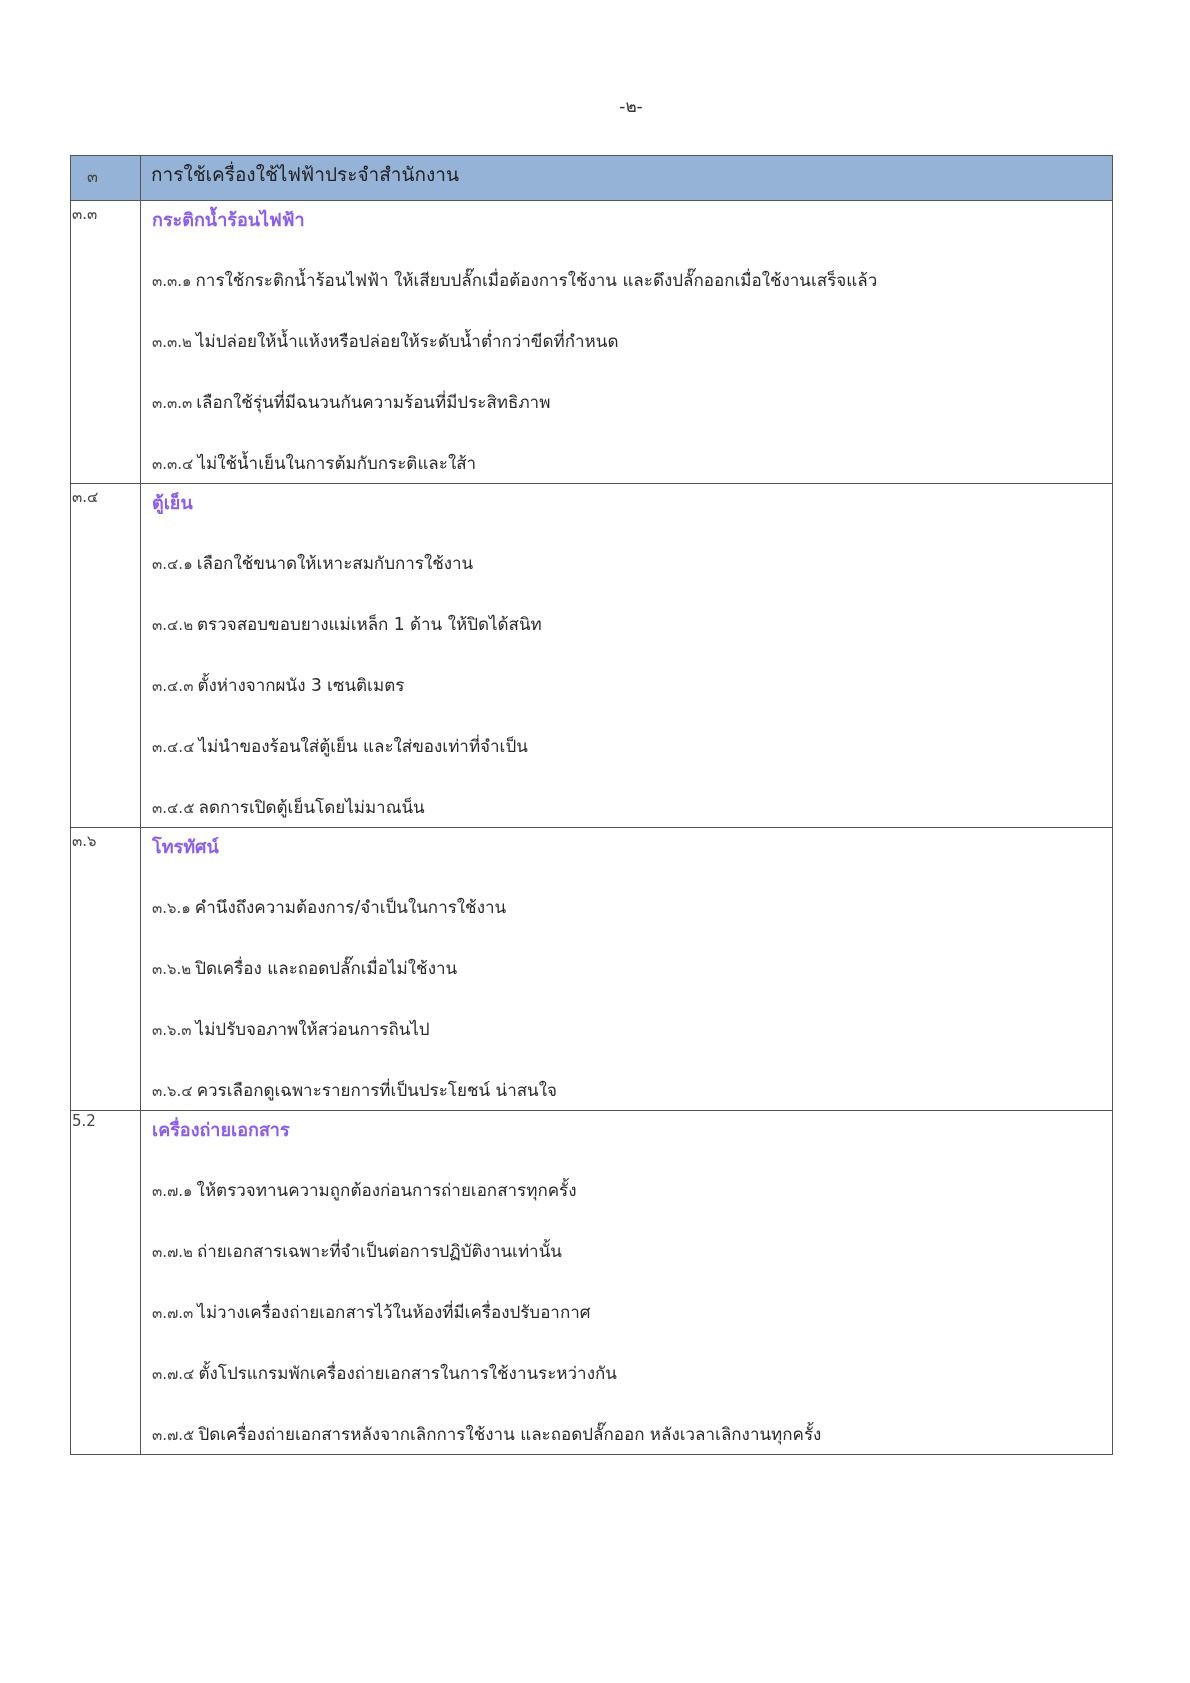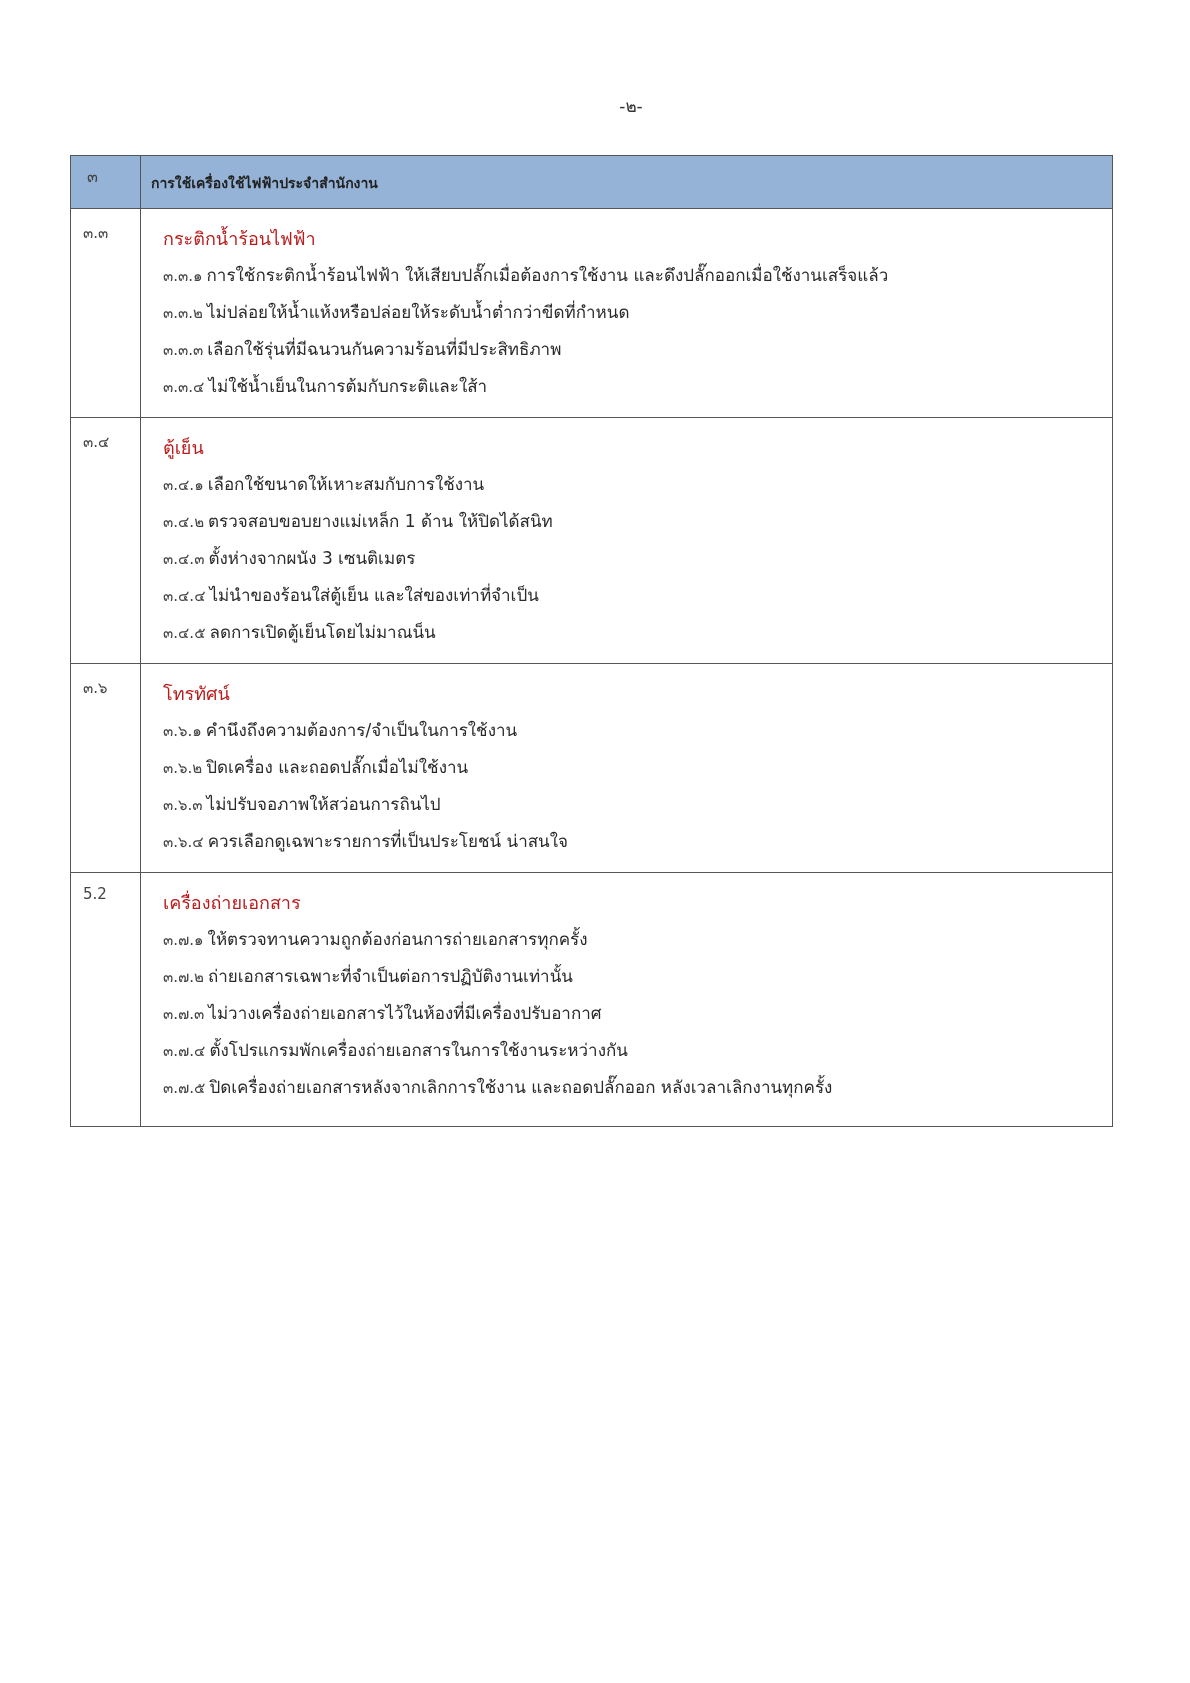--- a/index.html
+++ b/index.html
@@ -1,26 +1,26 @@
 <!DOCTYPE html>
 <html><head>
 <meta charset="utf-8">
 <style>
   html, body { margin:0; padding:0; background:#ffffff; }
   body { width:1190px; height:1683px; position:relative; font-family:"DejaVu Sans", sans-serif; color:#222; }
   .page-num { position:absolute; top:92px; left:0; width:1262px; text-align:center; font-size:17px; color:#333; }
   table.doc { position:absolute; left:70px; top:155px; width:1043px; border-collapse:collapse; table-layout:fixed; }
-  table.doc td { border:1.5px solid #555; vertical-align:top; padding:12px; }
+  table.doc td { border:1.5px solid #555; vertical-align:top; padding:1px; }
   col.c1 { width:70px; }
   .hdr td { background:#95b3d7; height:36px; }
   .hdr .num { padding:8px 0 0 16px; font-size:16px; }
-  .hdr .title { padding:16px 0 0 10px; font-size:14px; font-weight:bold; }
+  .hdr .title { padding:3px 0 0 10px; font-size:19px; font-weight:normal; }
   .num { padding:6px 0 0 12px; font-size:15px; color:#444; }
-  .sec-title { font-weight:normal; font-size:18px; line-height:36px; padding-left:10px; color:#b91c1c; }
-  .item { font-size:17px; line-height:36px; padding-left:10px; color:#2a2a2a; white-space:nowrap; }
+  .sec-title { font-weight:bold; font-size:18px; line-height:36px; padding-left:10px; color:#8b5cf6; }
+  .item { font-size:17px; line-height:36px; padding-left:10px; color:#2a2a2a; white-space:nowrap;margin-top:24px; }
   .item .code { font-size:15px; color:#444; margin-right:4px; }
 </style>
 </head>
 <body>
 
 <div class="page-num">-๒-</div>
 
 <table class="doc">
   <colgroup>
       <col class="c1">

